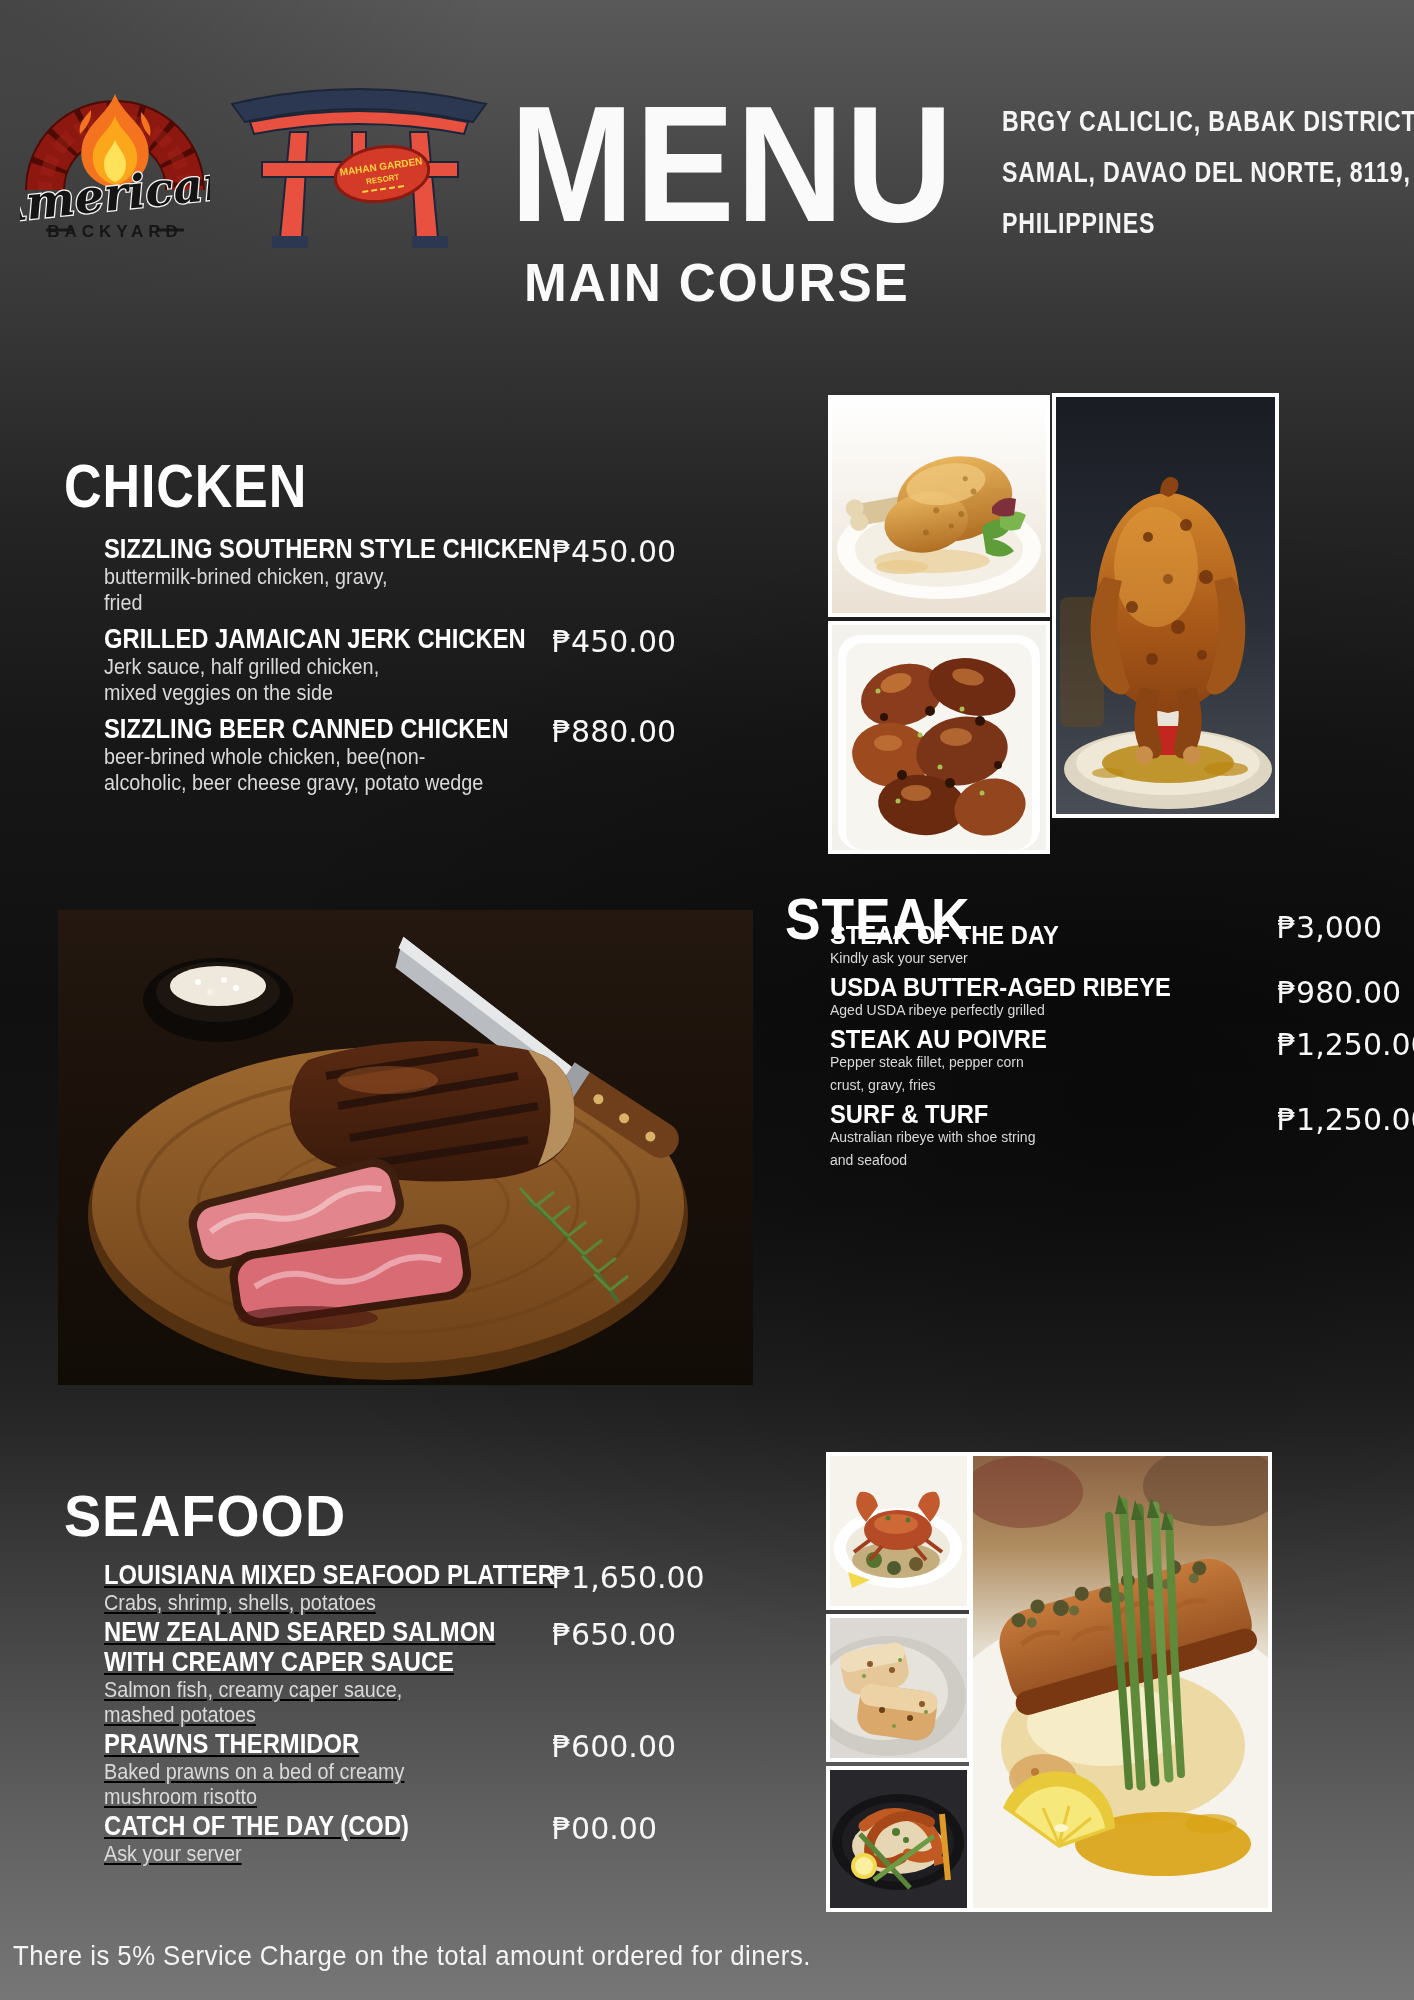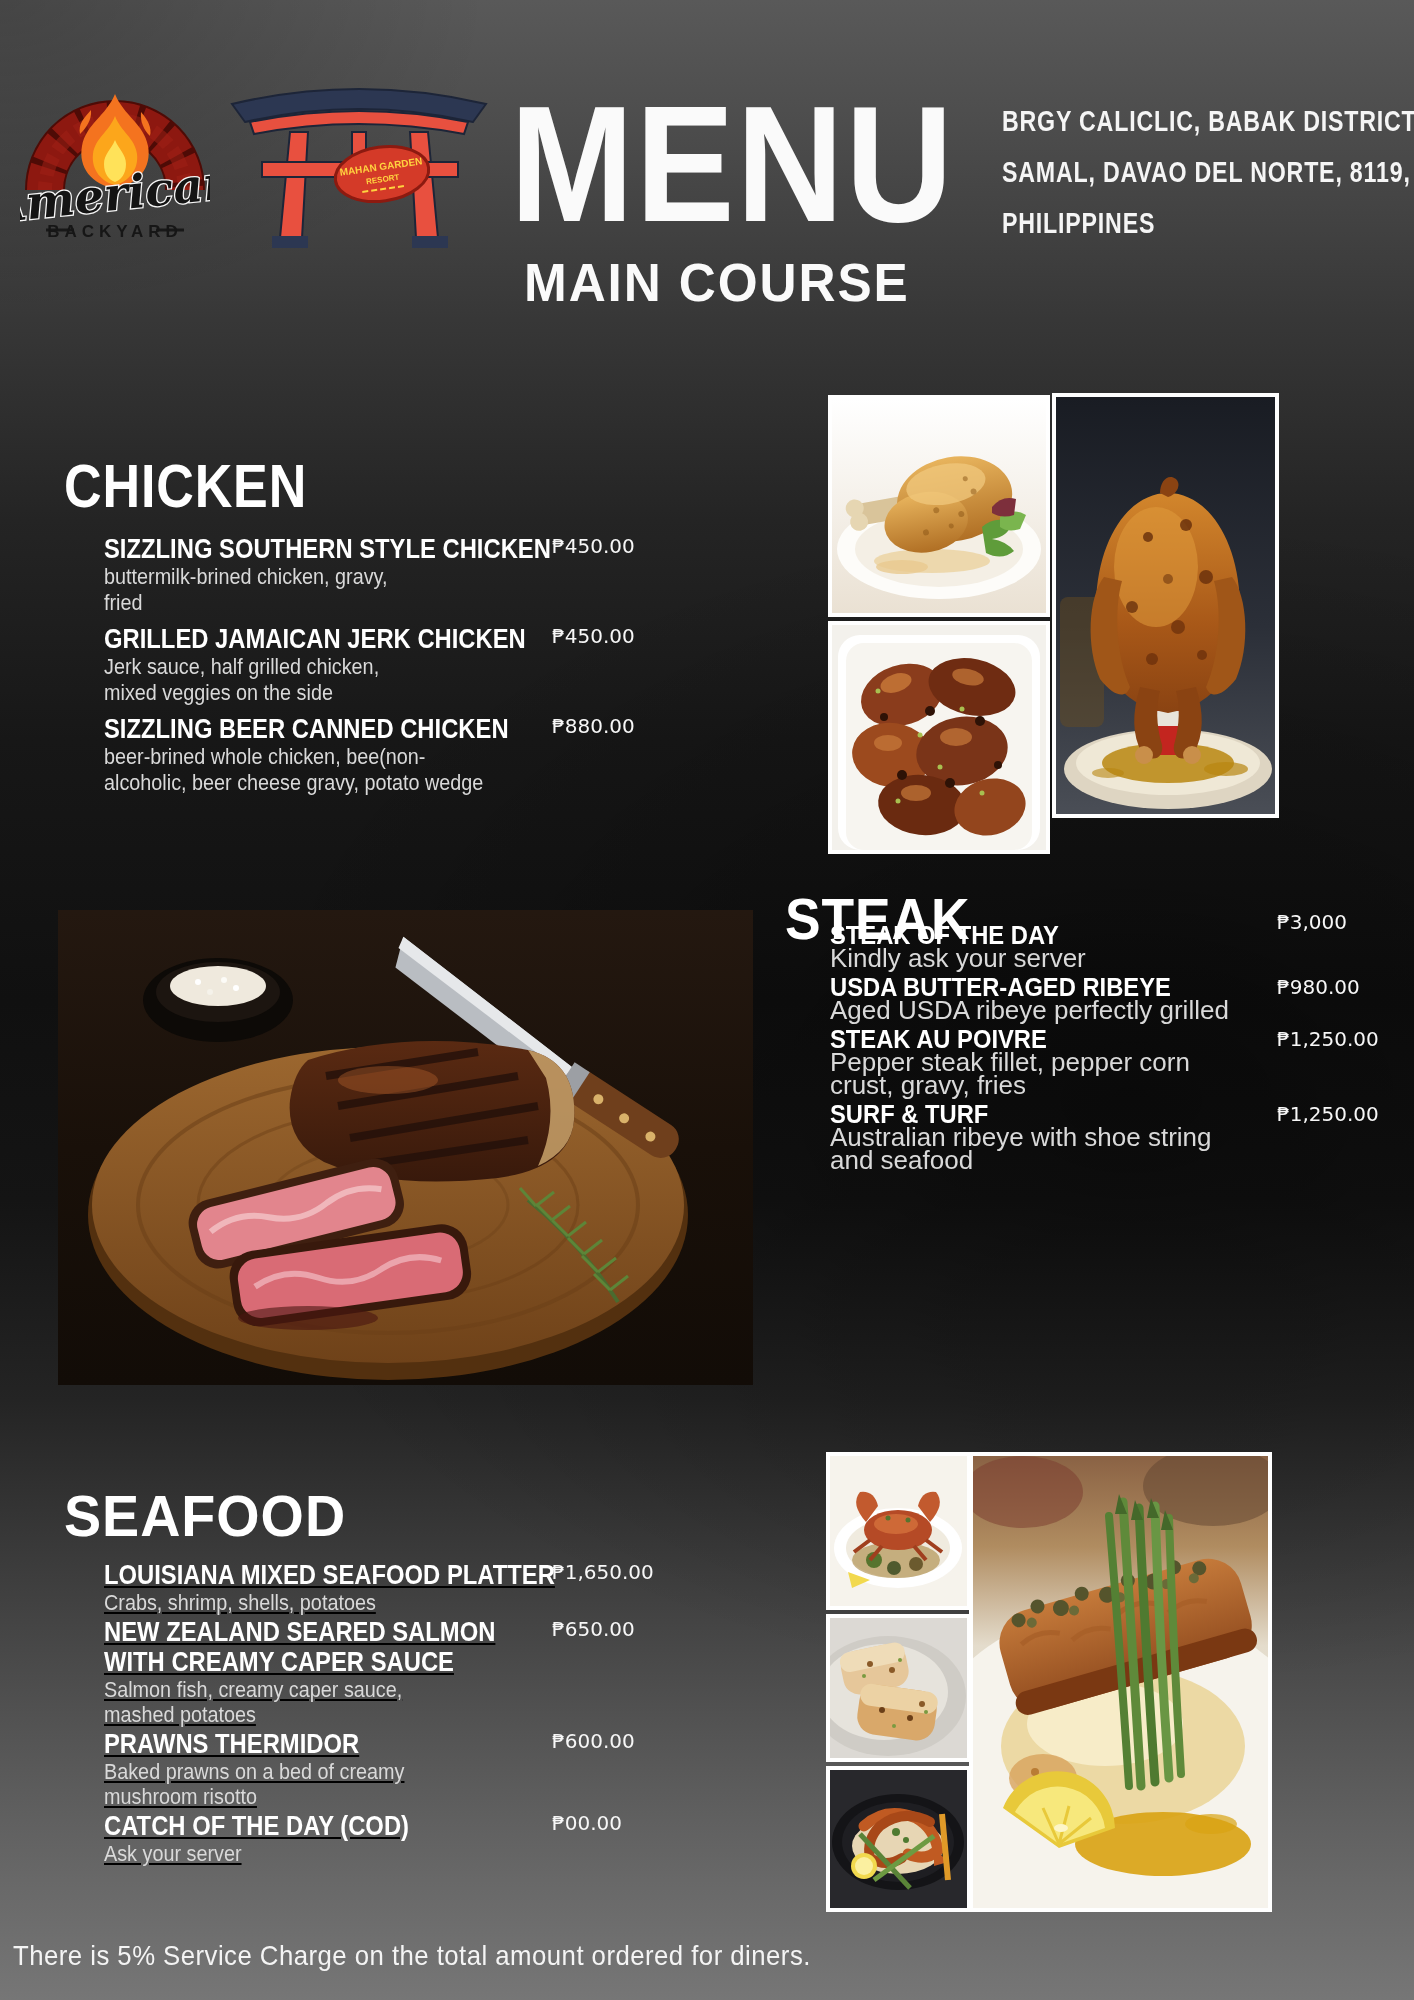--- a/index.html
+++ b/index.html
@@ -21,28 +21,28 @@
 
   .sec-title{position:absolute;color:#fff;font-weight:bold;line-height:1;transform-origin:0 0;letter-spacing:1px;}
   .t-chicken{left:64px;top:455px;font-size:62px;transform:scaleX(.84);}
   .t-steak{left:785px;top:890px;font-size:58px;transform:scaleX(.92);}
   .t-seafood{left:64px;top:1487px;font-size:58px;transform:scaleX(.96);}
 
   .items{position:absolute;}
   .mi{position:relative;}
   .mi-name{color:#ffffff;font-weight:bold;font-size:28px;line-height:30px;transform:scaleX(.85);transform-origin:0 0;white-space:nowrap;}
   .mi-desc{color:#d9d9d9;font-size:22px;line-height:26px;transform:scaleX(.9);transform-origin:0 0;white-space:nowrap;}
-  .mi-price{position:absolute;top:0;left:448px;color:#f7f7f7;font-size:20px;font-family:"DejaVu Sans","Liberation Sans",sans-serif;white-space:nowrap;text-align:right;}
+  .mi-price{position:absolute;top:0;left:448px;color:#f7f7f7;font-size:30px;font-family:"DejaVu Sans","Liberation Sans",sans-serif;white-space:nowrap;text-align:right;}
   .chicken-items{left:104px;top:534px;width:480px;}
   .chicken-items .mi{margin-bottom:8px;}
 
   .steak-items{left:830px;top:923px;width:470px;}
   .steak-items .mi{margin-bottom:5px;}
   .steak-items .mi-name{font-size:25px;line-height:24px;transform:scaleX(.95);}
-  .steak-items .mi-desc{font-size:26px;line-height:23px;transform:none;}
+  .steak-items .mi-desc{font-size:14px;line-height:23px;transform:none;}
   .steak-items .mi-price{left:447px;}
   .mi-price.raise{top:-13px;}
 
   .seafood-items{left:104px;top:1560px;width:480px;}
   .seafood-items .mi{margin-bottom:2px;text-decoration:underline;}
   .seafood-items .mi-desc{line-height:25px;}
 
   .photo{position:absolute;border:4px solid #ffffff;box-sizing:border-box;overflow:hidden;background:#ddd;}
   .photo svg{display:block;width:100%;height:100%;}
   .ph-fried{left:828px;top:395px;width:222px;height:222px;}

